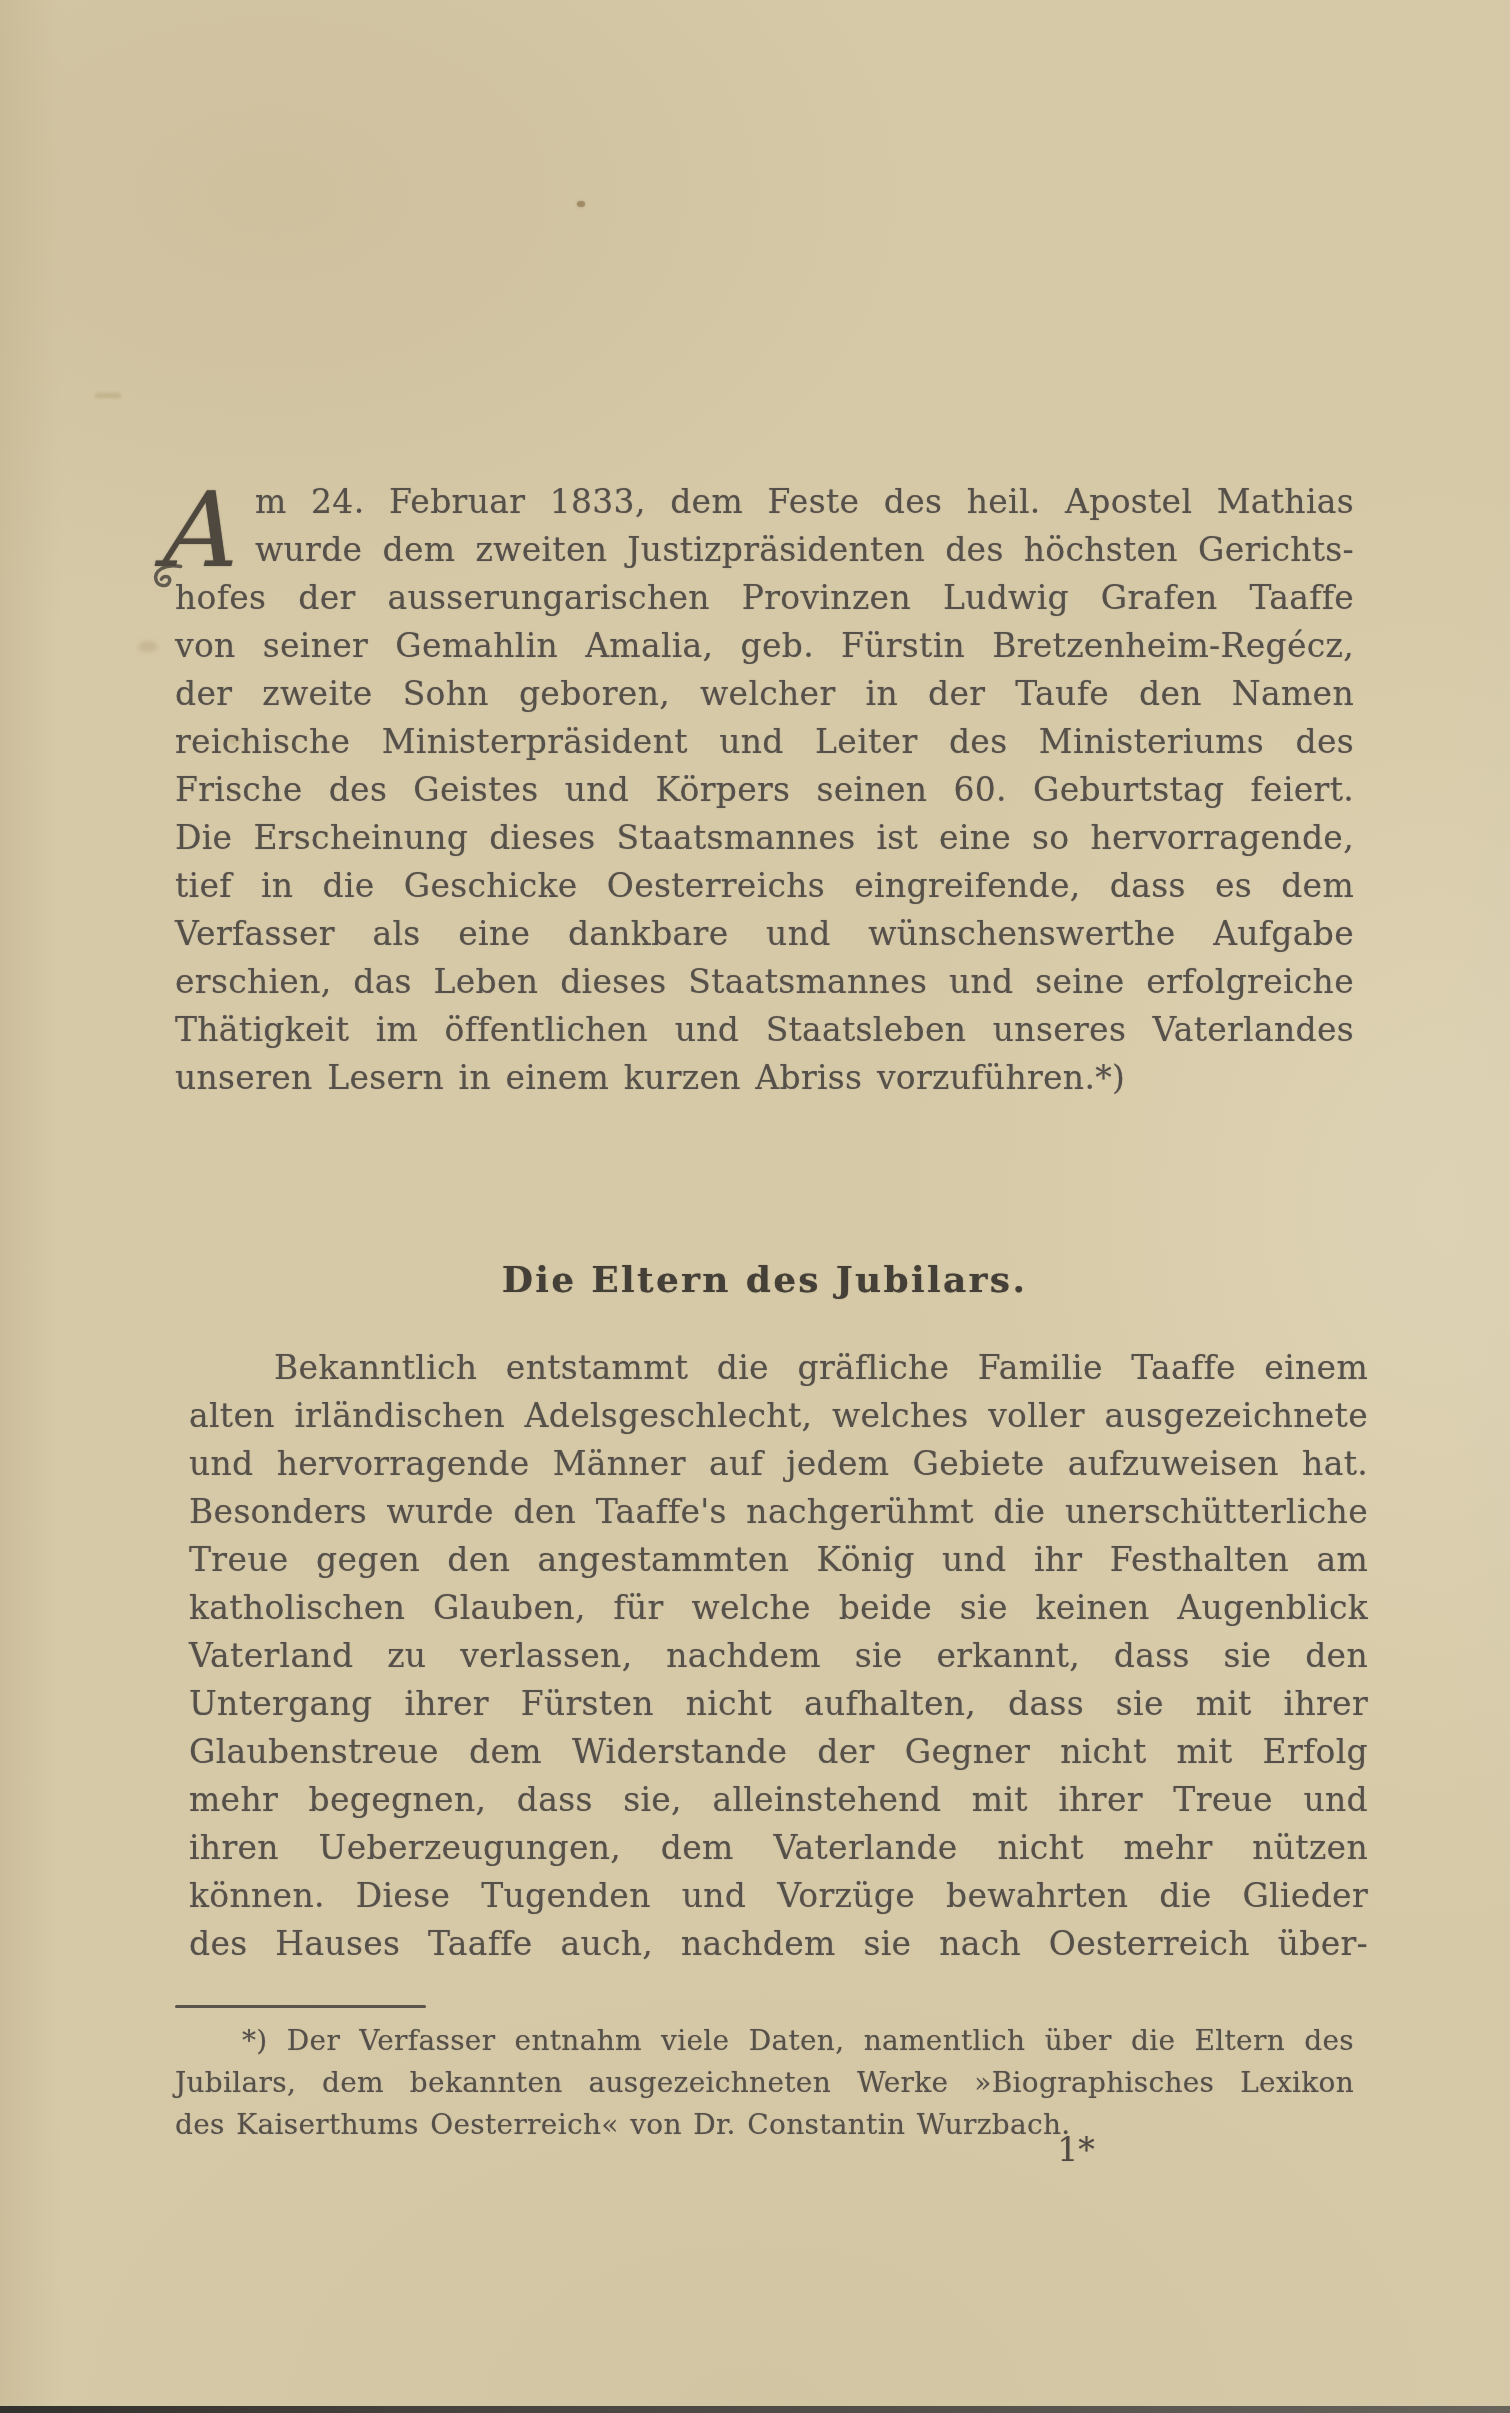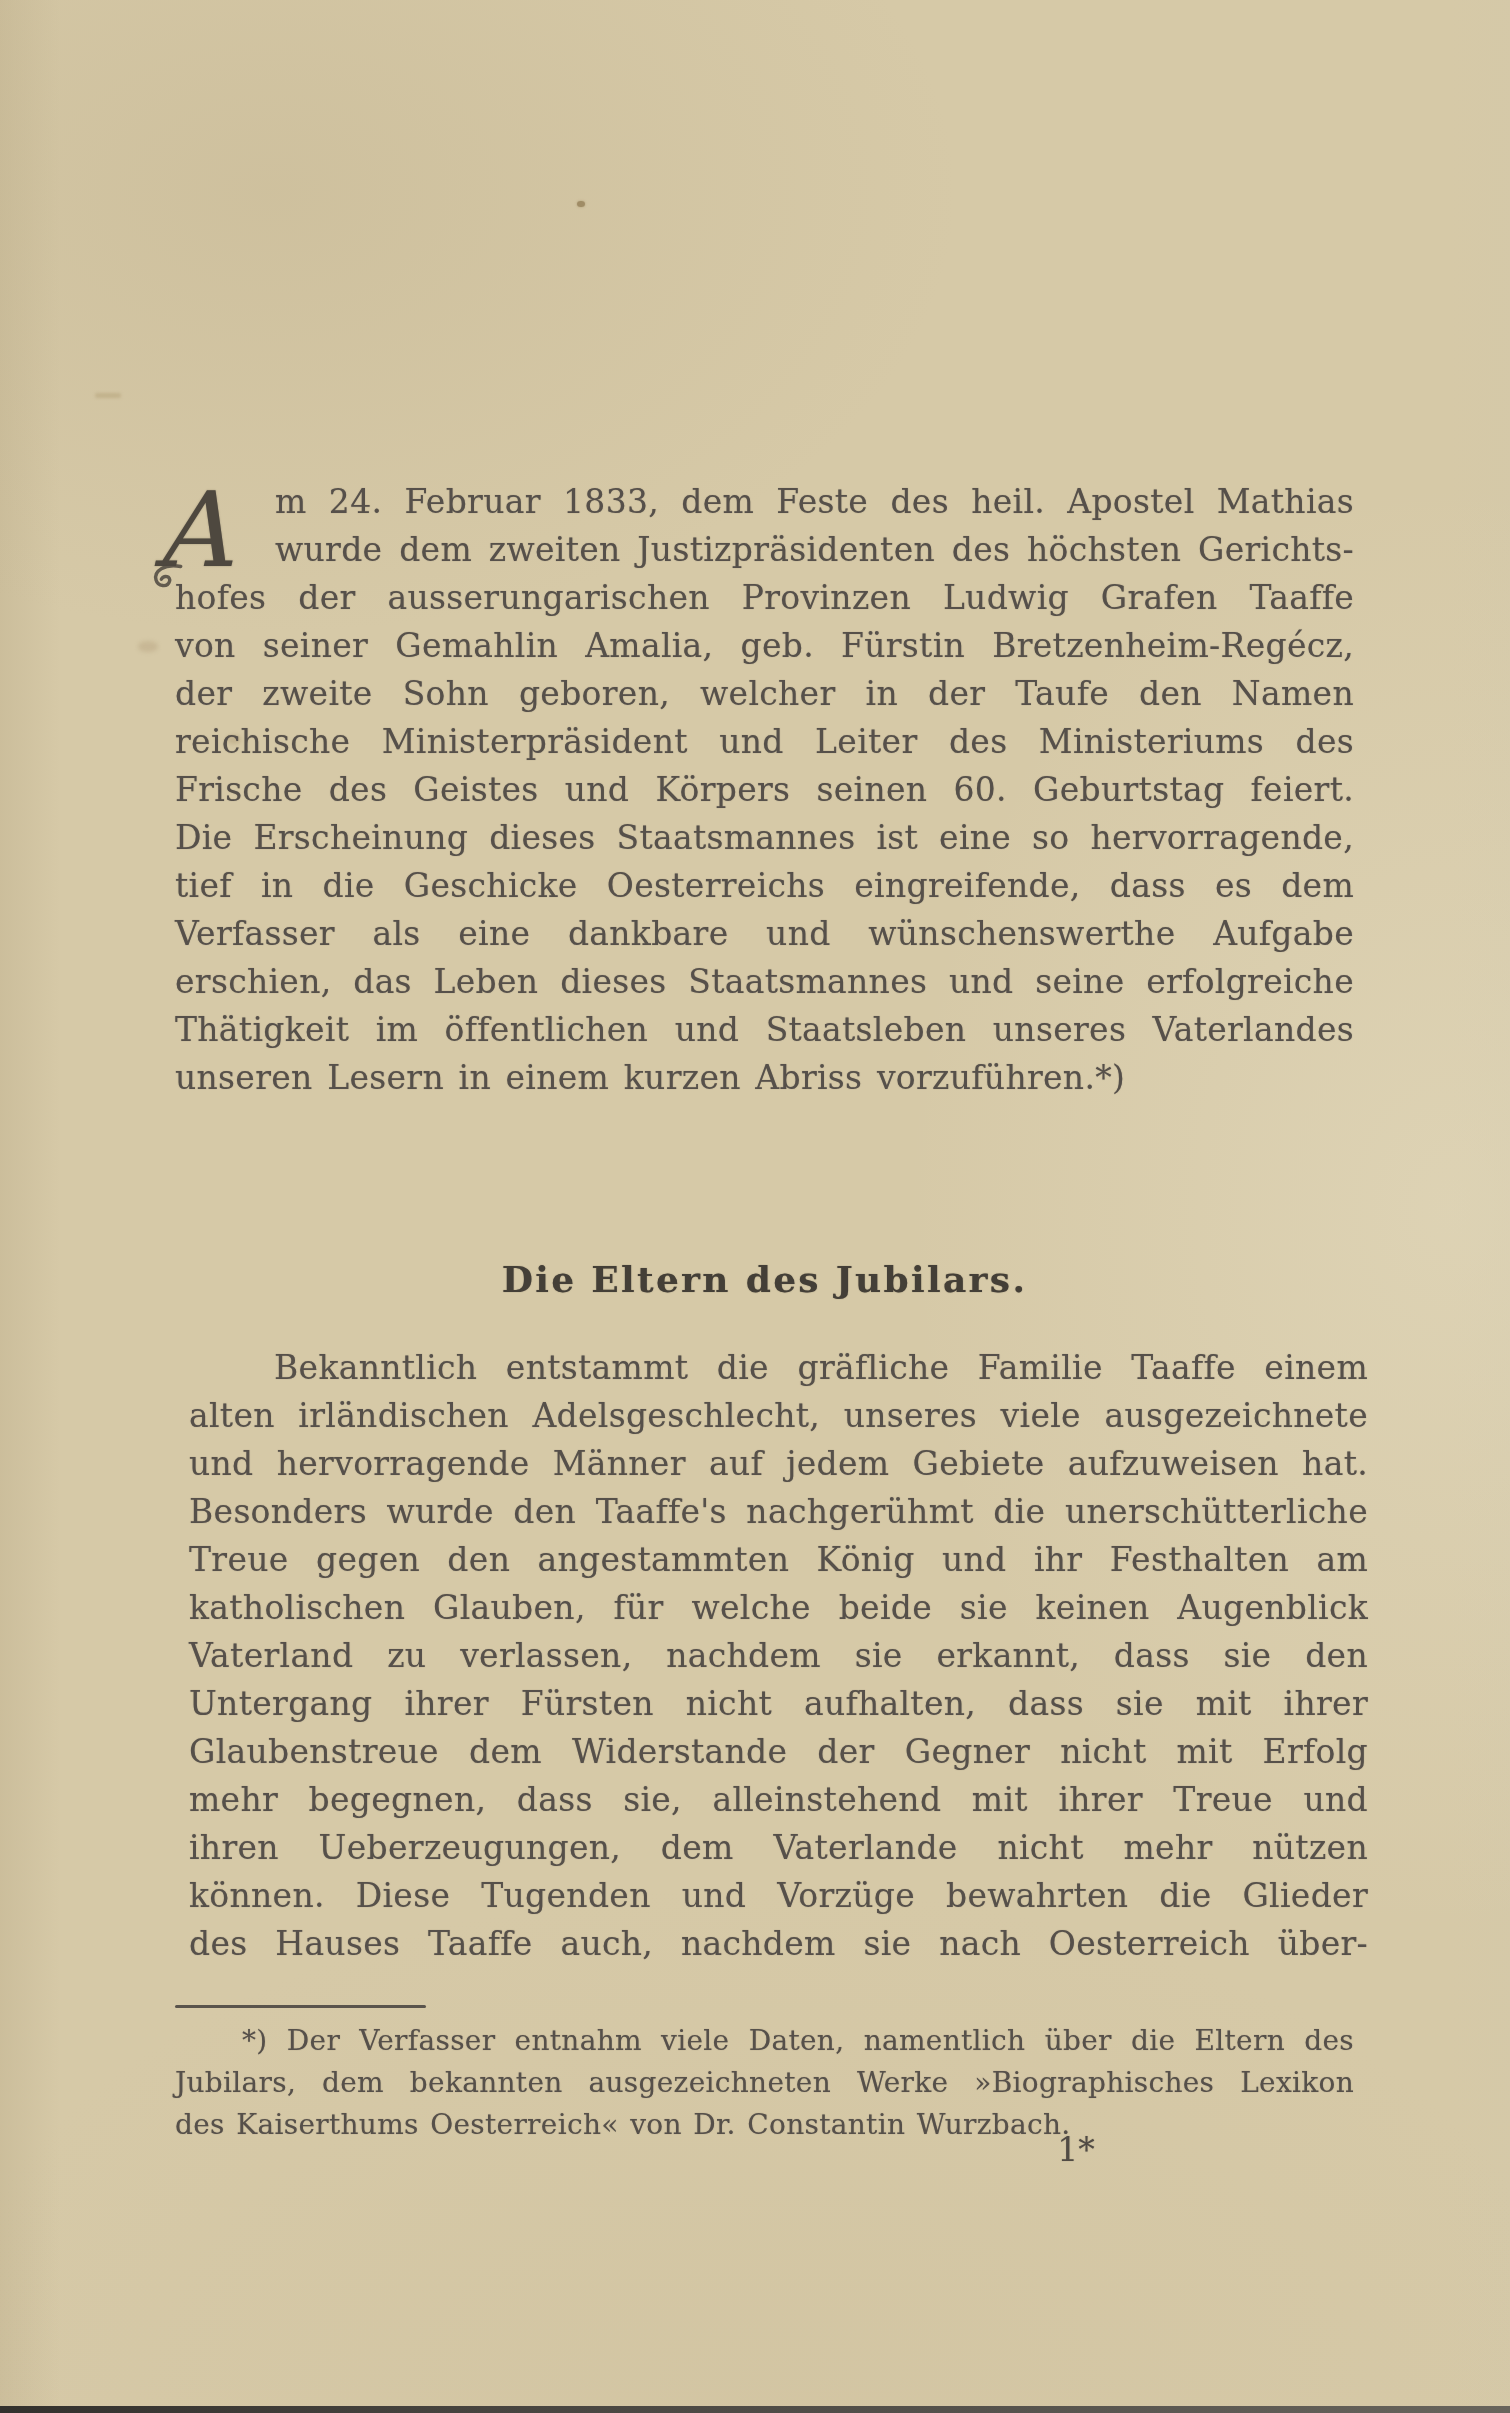--- a/index.html
+++ b/index.html
@@ -18,21 +18,21 @@
   .textcol{position:absolute;left:175px;width:1179px;}
   .line{
     font-size:33px;line-height:48px;height:48px;white-space:nowrap;
     text-align:justify;text-align-last:justify;
     letter-spacing:0.3px;word-spacing:3.8px;
     text-shadow:0 0 1.1px rgba(86,80,74,0.45);
     white-space:normal;
   }
   .line.no-just{text-align-last:left;}
   .p1{top:478px;}
-  .p1 .line.after-cap{margin-left:100px;}
+  .p1 .line.after-cap{margin-left:80px;}
   .dropcap{
     position:absolute;left:-10.6px;top:10.6px;width:97px;height:98px;
     font-size:104px;line-height:83px;font-style:italic;font-weight:500;
     color:#4e483f;text-shadow:0 0 1.5px rgba(70,62,50,0.5);
     transform:skewX(-3deg);
   }
   .dropcap .curl{position:absolute;left:-12px;bottom:-4.5px;}
   .heading{
     position:absolute;left:175px;width:1179px;top:1258px;
     font-size:36px;font-weight:bold;letter-spacing:2.3px;text-align:center;
@@ -88,21 +88,21 @@
     <div class="line">Verfasser als eine dankbare und wünschenswerthe Aufgabe</div>
     <div class="line">erschien, das Leben dieses Staatsmannes und seine erfolgreiche</div>
     <div class="line">Thätigkeit im öffentlichen und Staatsleben unseres Vaterlandes</div>
     <div class="line no-just">unseren Lesern in einem kurzen Abriss vorzuführen.*)</div>
   </div>
 
   <div class="heading">Die Eltern des Jubilars.</div>
 
   <div class="textcol p2">
     <div class="line first">Bekanntlich entstammt die gräfliche Familie Taaffe einem</div>
-    <div class="line">alten irländischen Adelsgeschlecht, unseres viele ausgezeichnete</div>
+    <div class="line">alten irländischen Adelsgeschlecht, welches voller ausgezeichnete</div>
     <div class="line">und hervorragende Männer auf jedem Gebiete aufzuweisen hat.</div>
     <div class="line">Besonders wurde den Taaffe's nachgerühmt die unerschütterliche</div>
     <div class="line">Treue gegen den angestammten König und ihr Festhalten am</div>
     <div class="line">katholischen Glauben, für welche beide sie keinen Augenblick</div>
     <div class="line">Vaterland zu verlassen, nachdem sie erkannt, dass sie den</div>
     <div class="line">Untergang ihrer Fürsten nicht aufhalten, dass sie mit ihrer</div>
     <div class="line">Glaubenstreue dem Widerstande der Gegner nicht mit Erfolg</div>
     <div class="line">mehr begegnen, dass sie, alleinstehend mit ihrer Treue und</div>
     <div class="line">ihren Ueberzeugungen, dem Vaterlande nicht mehr nützen</div>
     <div class="line">können. Diese Tugenden und Vorzüge bewahrten die Glieder</div>

